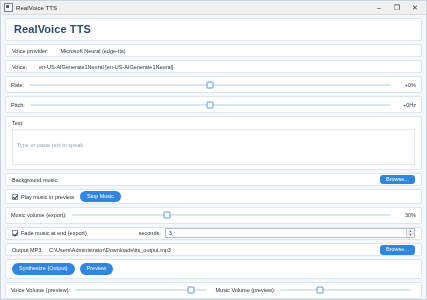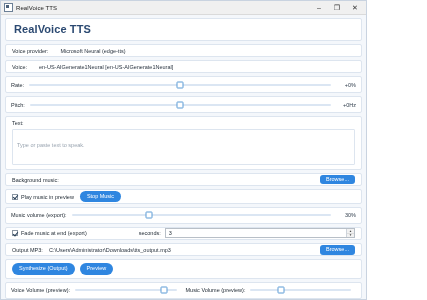--- a/index.html
+++ b/index.html
@@ -4,21 +4,21 @@
 <style>
   html, body {
     margin: 0;
     padding: 0;
     background: #ffffff;
   }
   body {
     font-family: "Liberation Sans", sans-serif;
   }
   .app-window {
-    width: 367px;
+    width: 427px;
     height: 300px;
     box-sizing: border-box;
     position: relative;
     overflow: hidden;
     background: #f4f7fb;
     border: 1px solid #c9d3e0;
     display: flex;
     flex-direction: column;
   }
   

